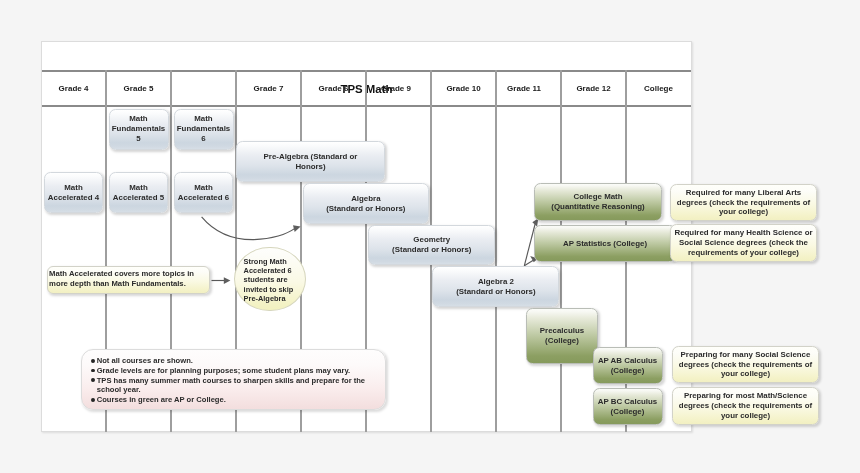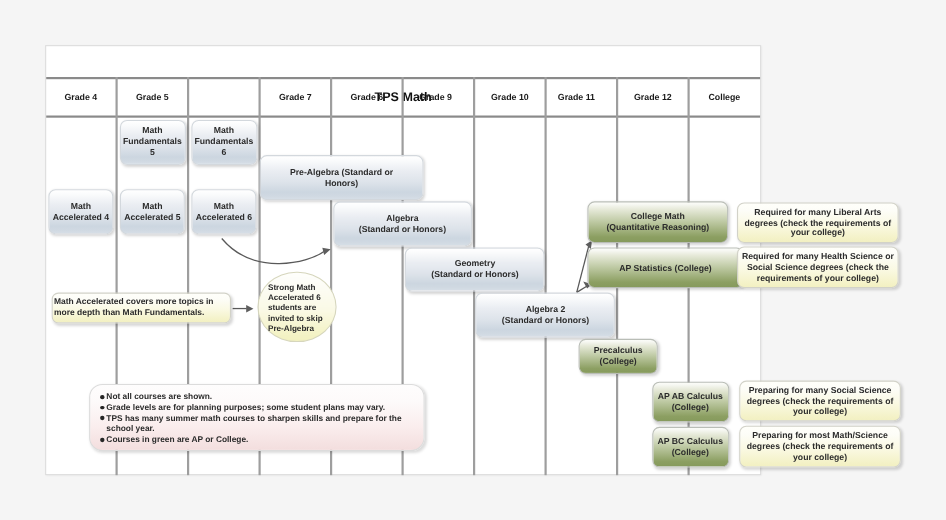--- a/index.html
+++ b/index.html
@@ -98,21 +98,21 @@
   <div class="box blue" style="left:109px;top:172px;width:59px;height:41px">Math<br>Accelerated 5</div>
   <div class="box blue" style="left:174px;top:172px;width:59px;height:41px">Math<br>Accelerated 6</div>
 
   <div class="box blue" style="left:236px;top:141px;width:149px;height:41px">Pre-Algebra (Standard or<br>Honors)</div>
   <div class="box blue" style="left:302.7px;top:183.2px;width:126.3px;height:40.8px">Algebra<br>(Standard or Honors)</div>
   <div class="box blue" style="left:368.3px;top:224.7px;width:127px;height:40.4px">Geometry<br>(Standard or Honors)</div>
   <div class="box blue" style="left:432.4px;top:266.2px;width:127px;height:40.8px">Algebra 2<br>(Standard or Honors)</div>
 
   <div class="box green" style="left:534px;top:183px;width:128px;height:38px">College Math<br>(Quantitative Reasoning)</div>
   <div class="box green" style="left:534px;top:225px;width:142px;height:37px">AP Statistics (College)</div>
-  <div class="box green" style="left:526px;top:308px;width:72px;height:32px">Precalculus<br>(College)</div>
+  <div class="box green" style="left:526px;top:308px;width:72px;height:56px">Precalculus<br>(College)</div>
   <div class="box green" style="left:592.5px;top:347px;width:70px;height:37px">AP AB Calculus<br>(College)</div>
   <div class="box green" style="left:592.5px;top:388px;width:70px;height:37px">AP BC Calculus<br>(College)</div>
 
   <div class="box yellow" style="left:670px;top:184px;width:147px;height:37px">Required for many Liberal Arts<br>degrees (check the requirements of<br>your college)</div>
   <div class="box yellow" style="left:670px;top:224px;width:147px;height:38px">Required for many Health Science or<br>Social Science degrees (check the<br>requirements of your college)</div>
   <div class="box yellow" style="left:672px;top:346px;width:147px;height:37px">Preparing for many Social Science<br>degrees (check the requirements of<br>your college)</div>
   <div class="box yellow" style="left:672px;top:387px;width:147px;height:38px">Preparing for most Math/Science<br>degrees (check the requirements of<br>your college)</div>
 
   <div class="annot yellow" style="left:46.6px;top:266.2px;width:163px;height:27.6px">Math Accelerated covers more topics in<br>more depth than Math Fundamentals.</div>
 

